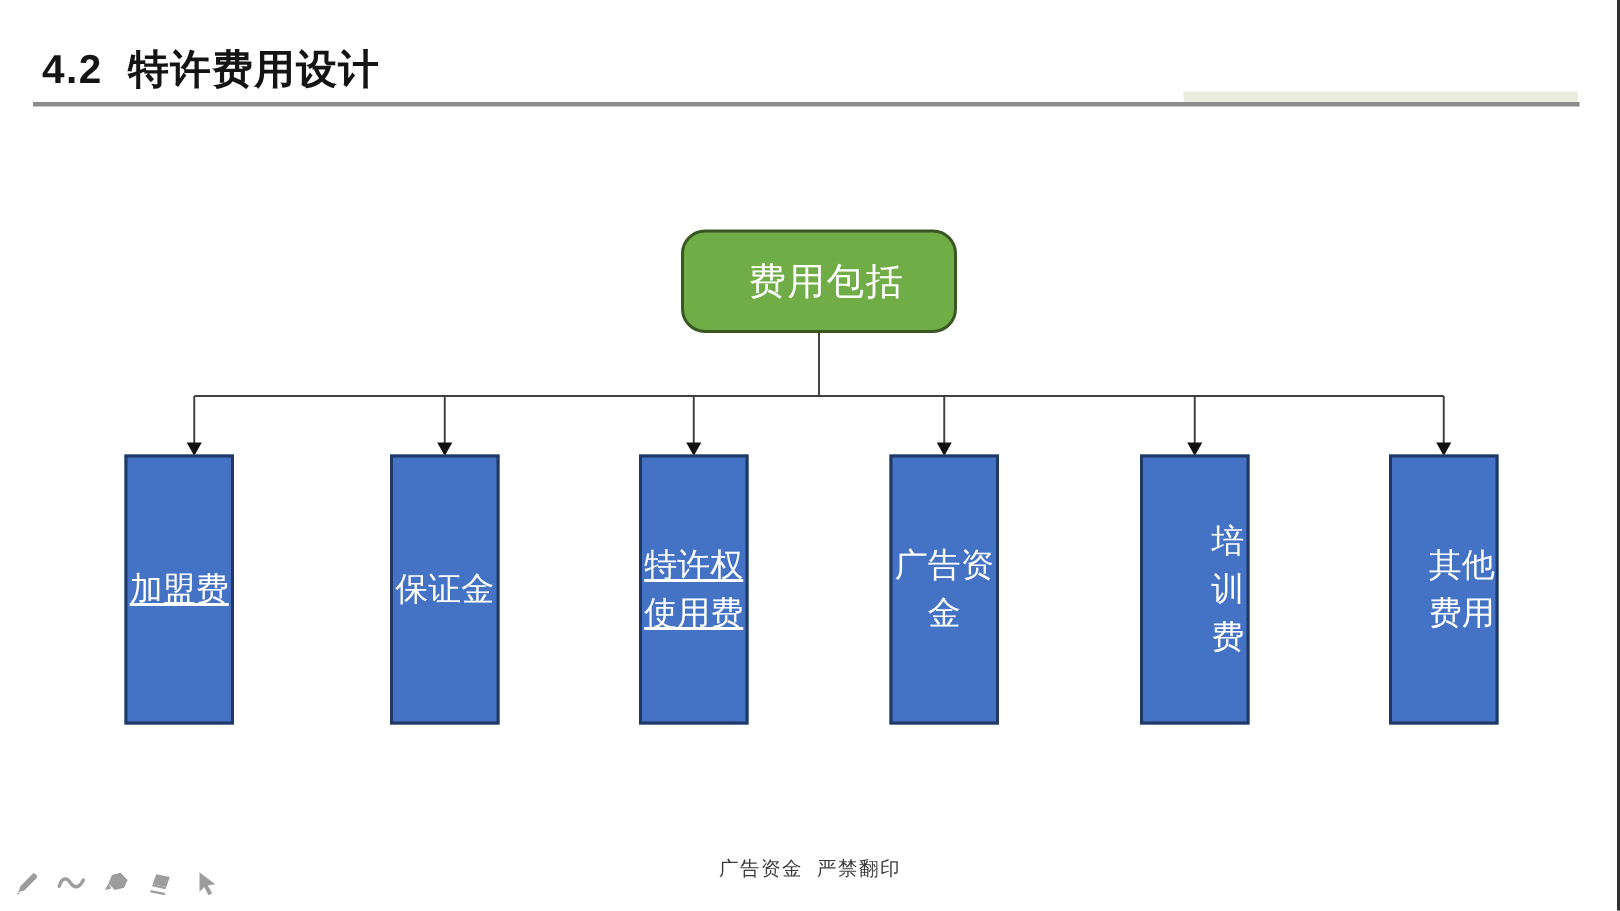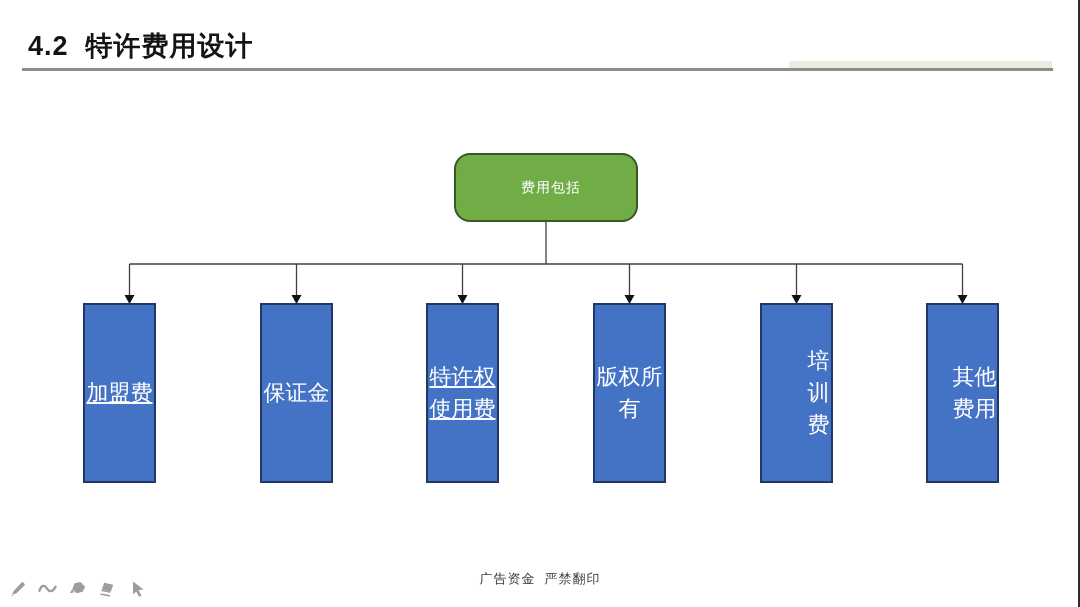--- a/index.html
+++ b/index.html
@@ -25,21 +25,21 @@
   .right-edge{
     position:absolute;right:0;top:0;width:2px;height:607px;
     background:#2e2e2e;
   }
   
   .root-node{
     position:absolute;left:454px;top:153px;width:184px;height:69px;
     background:#70ad47;border:2px solid #385723;border-radius:16px;
     box-sizing:border-box;
     display:flex;align-items:center;justify-content:center;
-    color:#ffffff;font-size:14px;letter-spacing:1px;padding-left:10px;
+    color:#ffffff;font-size:25px;letter-spacing:1px;padding-left:10px;
   }
   .leaf-node{
     position:absolute;top:303px;width:73px;height:180px;
     background:#4472c4;border:2px solid #1f3864;
     box-sizing:border-box;
     display:flex;align-items:center;justify-content:center;
     text-align:center;
     color:#ffffff;font-size:22px;line-height:1.45;
     word-break:break-all;
   }
@@ -102,21 +102,21 @@
 <div class="leaf-node leaf-1">
   <span>加盟费</span>
 </div>
 <div class="leaf-node leaf-2">
   <span>保证金</span>
 </div>
 <div class="leaf-node leaf-3">
   <span>特许权使用费</span>
 </div>
 <div class="leaf-node leaf-4">
-  <span>版权所有</span>
+  <span>广告资金</span>
 </div>
 <div class="leaf-node leaf-5">
   <span>培训费</span>
 </div>
 <div class="leaf-node leaf-6">
   <span>其他费用</span>
 </div>
 
 <div class="footer-note">广告资金  严禁翻印</div>
 

